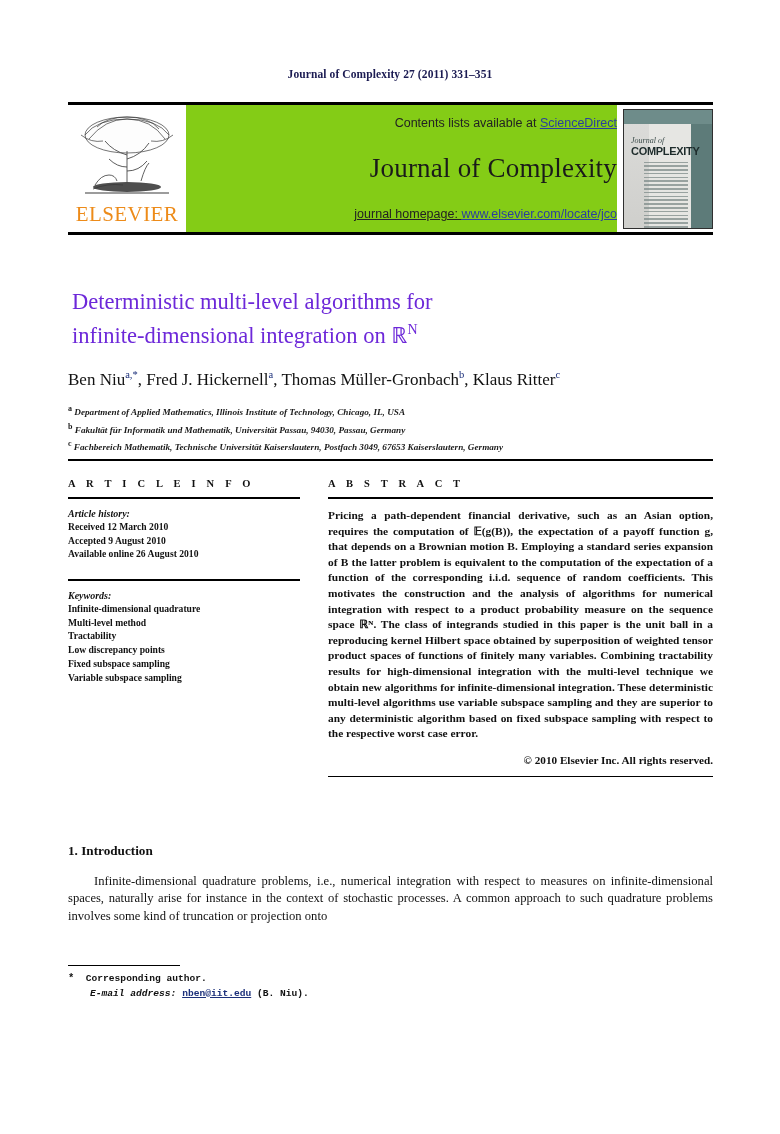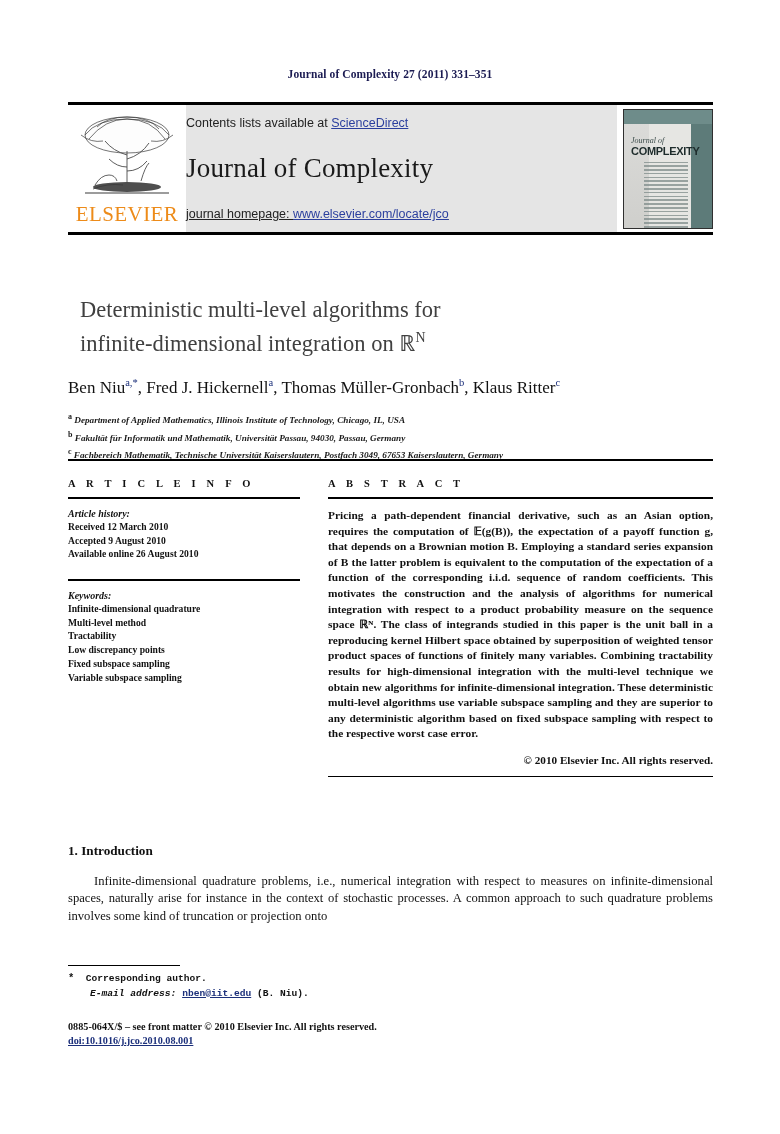--- a/index.html
+++ b/index.html
@@ -68,24 +68,24 @@
   .elsevier-word {
     font-family: "Liberation Serif", serif;
     font-size: 21px;
     letter-spacing: 0.4px;
     color: #ED8B19;
     margin-top: 1px;
     font-weight: 400;
   }
   .mast-center {
     flex: 1 1 auto;
-    background: #e5e5e5;
+    background: #84cc16;
     display: flex;
     flex-direction: column;
-    align-items: flex-start;
+    align-items: flex-end;
     justify-content: space-between;
     padding: 11px 0 11px 0;
     box-sizing: border-box;
   }
   .contents-line {
     font-family: "Liberation Sans", sans-serif;
     font-size: 12.5px;
     color: #222;
   }
   .contents-line .sd-link { color: #2b3f9e; }
@@ -161,22 +161,22 @@
   .title-block {
     position: absolute;
     top: 284px;
     left: 68px;
     width: 645px;
   }
   .paper-title {
     font-family: "Liberation Serif", serif;
     font-size: 22.5px;
     line-height: 28px;
-    color: #404040;
-    margin: 12px;
+    color: #6d28d9;
+    margin: 4px;
     font-weight: normal;
   }
   .paper-title .rn { font-family:"Liberation Serif",serif; }
   .paper-title sup { font-size: 0.62em; vertical-align: super; }
   .authors {
     margin-top: 14px;
     font-family: "Liberation Serif", serif;
     font-size: 17px;
     color: #111;
     line-height: 21px;
@@ -487,18 +487,14 @@
       <span class="star">*</span>&nbsp;
       <span>Corresponding author.</span>
     </div>
     <div class="indent">
       <span class="em-label">E-mail address:</span>
       <a class="mail" href="#">nben@iit.edu</a>
       <span>(B. Niu).</span>
     </div>
   </div>
 
-  <div class="footer">
-    <div>0885-064X/$ – see front matter © 2010 Elsevier Inc. All rights reserved.</div>
-    <a class="doi" href="#">doi:10.1016/j.jco.2010.08.001</a>
-  </div>
 
 </div>
 
 </body></html>

